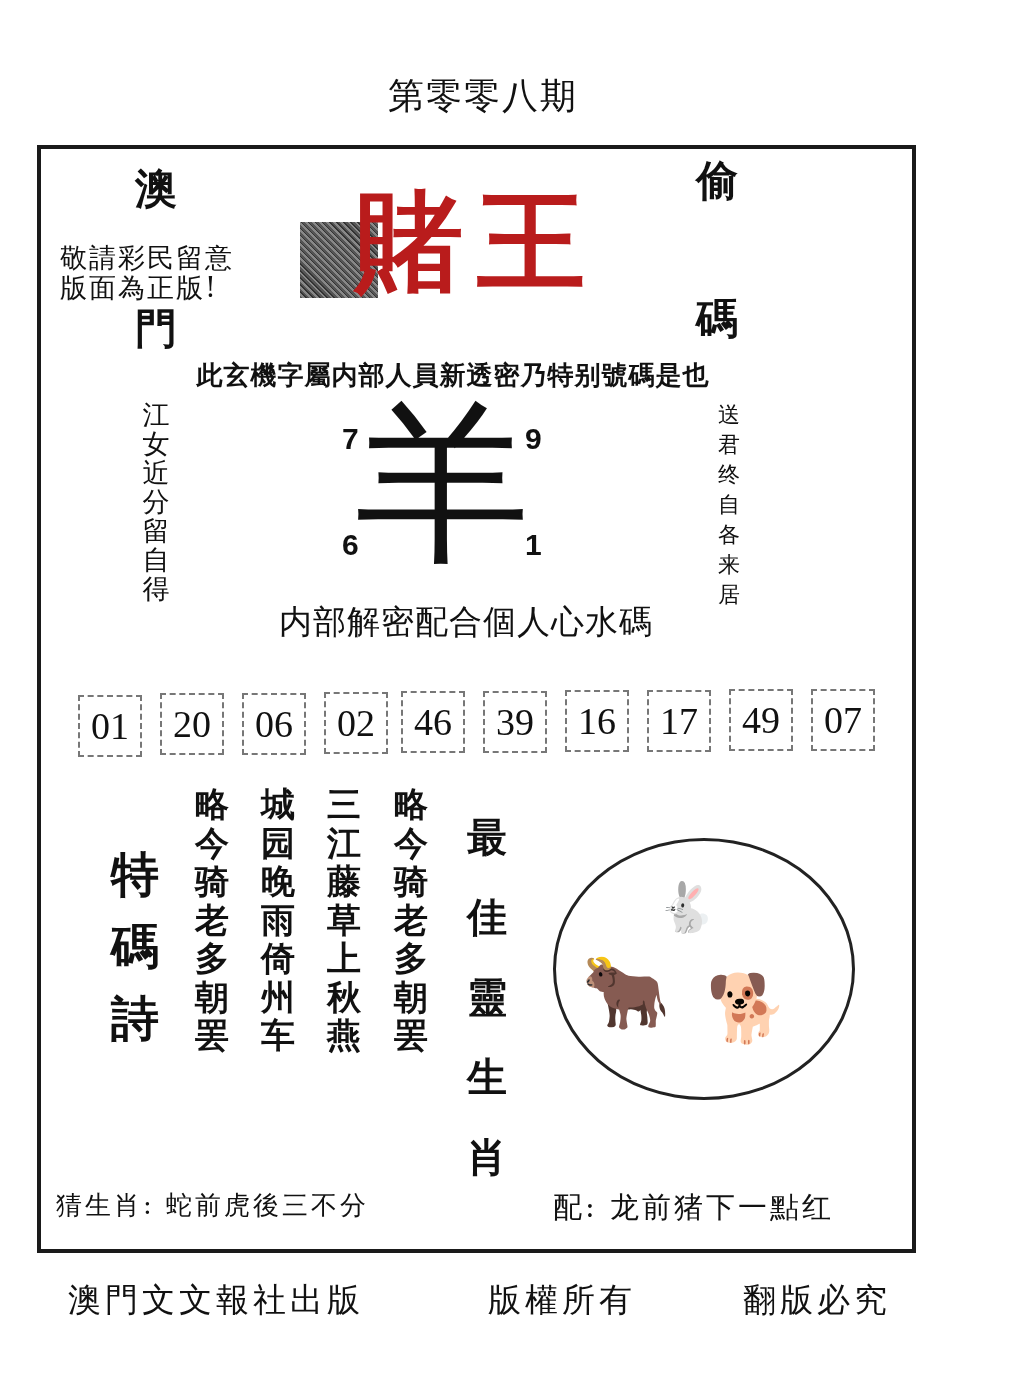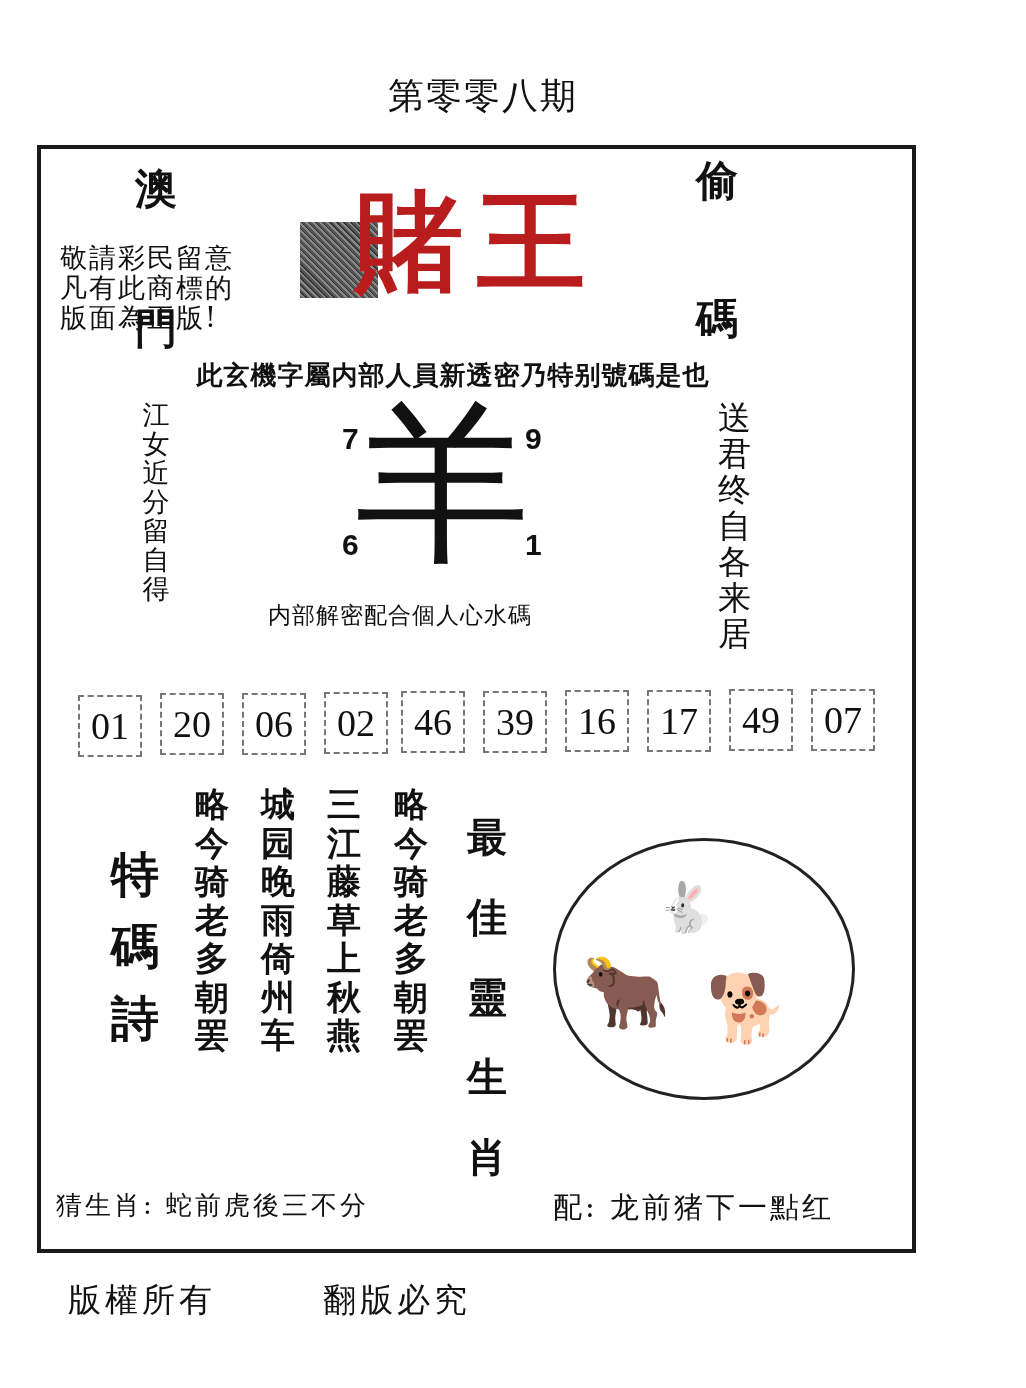--- a/index.html
+++ b/index.html
@@ -12,26 +12,26 @@
   .brush { font-family:"DejaVu Serif", serif; font-weight:bold; }
   .macau-col { left:135px; top:168px; font-size:42px; line-height:1; }
   .macau-col span { display:block; height:140px; }
   .notice { left:60px; top:230px; font-size:27px; line-height:30px; letter-spacing:2px; width:220px; font-family:"DejaVu Serif", serif;margin-top:13px; }
   .logo-block { left:300px; top:222px; width:78px; height:76px; background:repeating-linear-gradient(45deg,#555 0 2px,#888 2px 4px,#333 4px 5px); }
   .title-main { left:355px; top:188px; font-family:"DejaVu Sans", sans-serif; font-weight:bold; font-size:108px; letter-spacing:14px; color:#b91c1c; line-height:1; }
   .steal-col { left:696px; top:160px; font-size:42px; line-height:1; }
   .steal-col span { display:block; height:138px; }
   .tagline { left:118px; top:358px; width:670px; font-size:26px; font-weight:bold; letter-spacing:1px; text-align:center; white-space:nowrap; font-family:"DejaVu Serif", serif; }
   .poem-left { left:140px; top:400px; font-size:27px; line-height:29px; width:32px; text-align:center; }
-  .poem-right { left:718px; top:400px; font-size:33px; line-height:36px; width:32px; text-align:center; }
+  .poem-right { left:718px; top:400px; font-size:22px; line-height:30px; width:32px; }
   .big-char { left:355px; top:395px; font-size:175px; line-height:1; font-family:"DejaVu Serif", serif; }
   .num { font-family:"Liberation Sans", sans-serif; font-weight:bold; font-size:30px; }
   .n-tl { left:342px; top:422px; } .n-tr { left:525px; top:422px; }
   .n-bl { left:342px; top:528px; } .n-br { left:525px; top:528px; }
-  .hint { left:268px; top:600px; font-family:"DejaVu Sans", sans-serif; font-size:23px; letter-spacing:1px; }
+  .hint { left:279px; top:600px; font-family:"DejaVu Sans", sans-serif; font-size:33px; letter-spacing:1px; }
   .num-row { left:78px; top:663px; width:800px; height:66px; }
   .num-box { position:absolute; top:0; width:64px; height:62px; border:2px dashed #777; display:flex; align-items:center; justify-content:center; font-family:"Liberation Serif", serif; font-size:38px;margin-top:26px; }
   .poem-title { left:105px; top:838px; font-size:48px; line-height:72px; font-weight:bold; width:60px; text-align:center; }
   .poem-col { position:absolute; top:785px; font-family:"DejaVu Sans", sans-serif; font-weight:bold; font-size:34px; line-height:38.5px; width:40px; text-align:center; }
   .best-col { left:462px; top:797px; font-size:40px; line-height:80px; font-weight:bold; width:50px; text-align:center; }
   .circle { left:553px; top:838px; width:302px; height:262px; border:3px solid #222; border-radius:50%; }
   .animal { position:absolute; font-size:58px; line-height:1; color:#111; }
   .bottom-left { left:56px; top:1188px; font-size:26px; letter-spacing:3px; }
   .bottom-right { left:553px; top:1188px; font-size:29px; letter-spacing:3px; }
   .footer { left:68px; top:1278px; font-size:33px; letter-spacing:4px; white-space:nowrap; width:870px; display:flex; }
@@ -45,21 +45,20 @@
 
 <div class="abs frame"></div>
 
 <div class="abs vert brush macau-col">
   <span>澳</span>
   <span>門</span>
 </div>
 
 <div class="abs notice">
   <div>敬請彩民留意</div>
-  <div>凡有此商標的</div>
   <div>版面為正版!</div>
 </div>
 
 <div class="abs logo-block"></div>
 <div class="abs title-main">賭王</div>
 
 <div class="abs vert brush steal-col">
   <span>偷</span>
   <span>碼</span>
 </div>
@@ -118,15 +117,16 @@
 <div class="abs bottom-left">
   <span>猜生肖:</span>
   <span>蛇前虎後三不分</span>
 </div>
 <div class="abs bottom-right">
   <span>配:</span>
   <span>龙前猪下一點红</span>
 </div>
 
 <div class="abs footer">
+  <span class="f1">澳門文文報社出版</span>
   <span class="f2">版權所有</span>
   <span class="f3">翻版必究</span>
 </div>
 
 </body></html>

